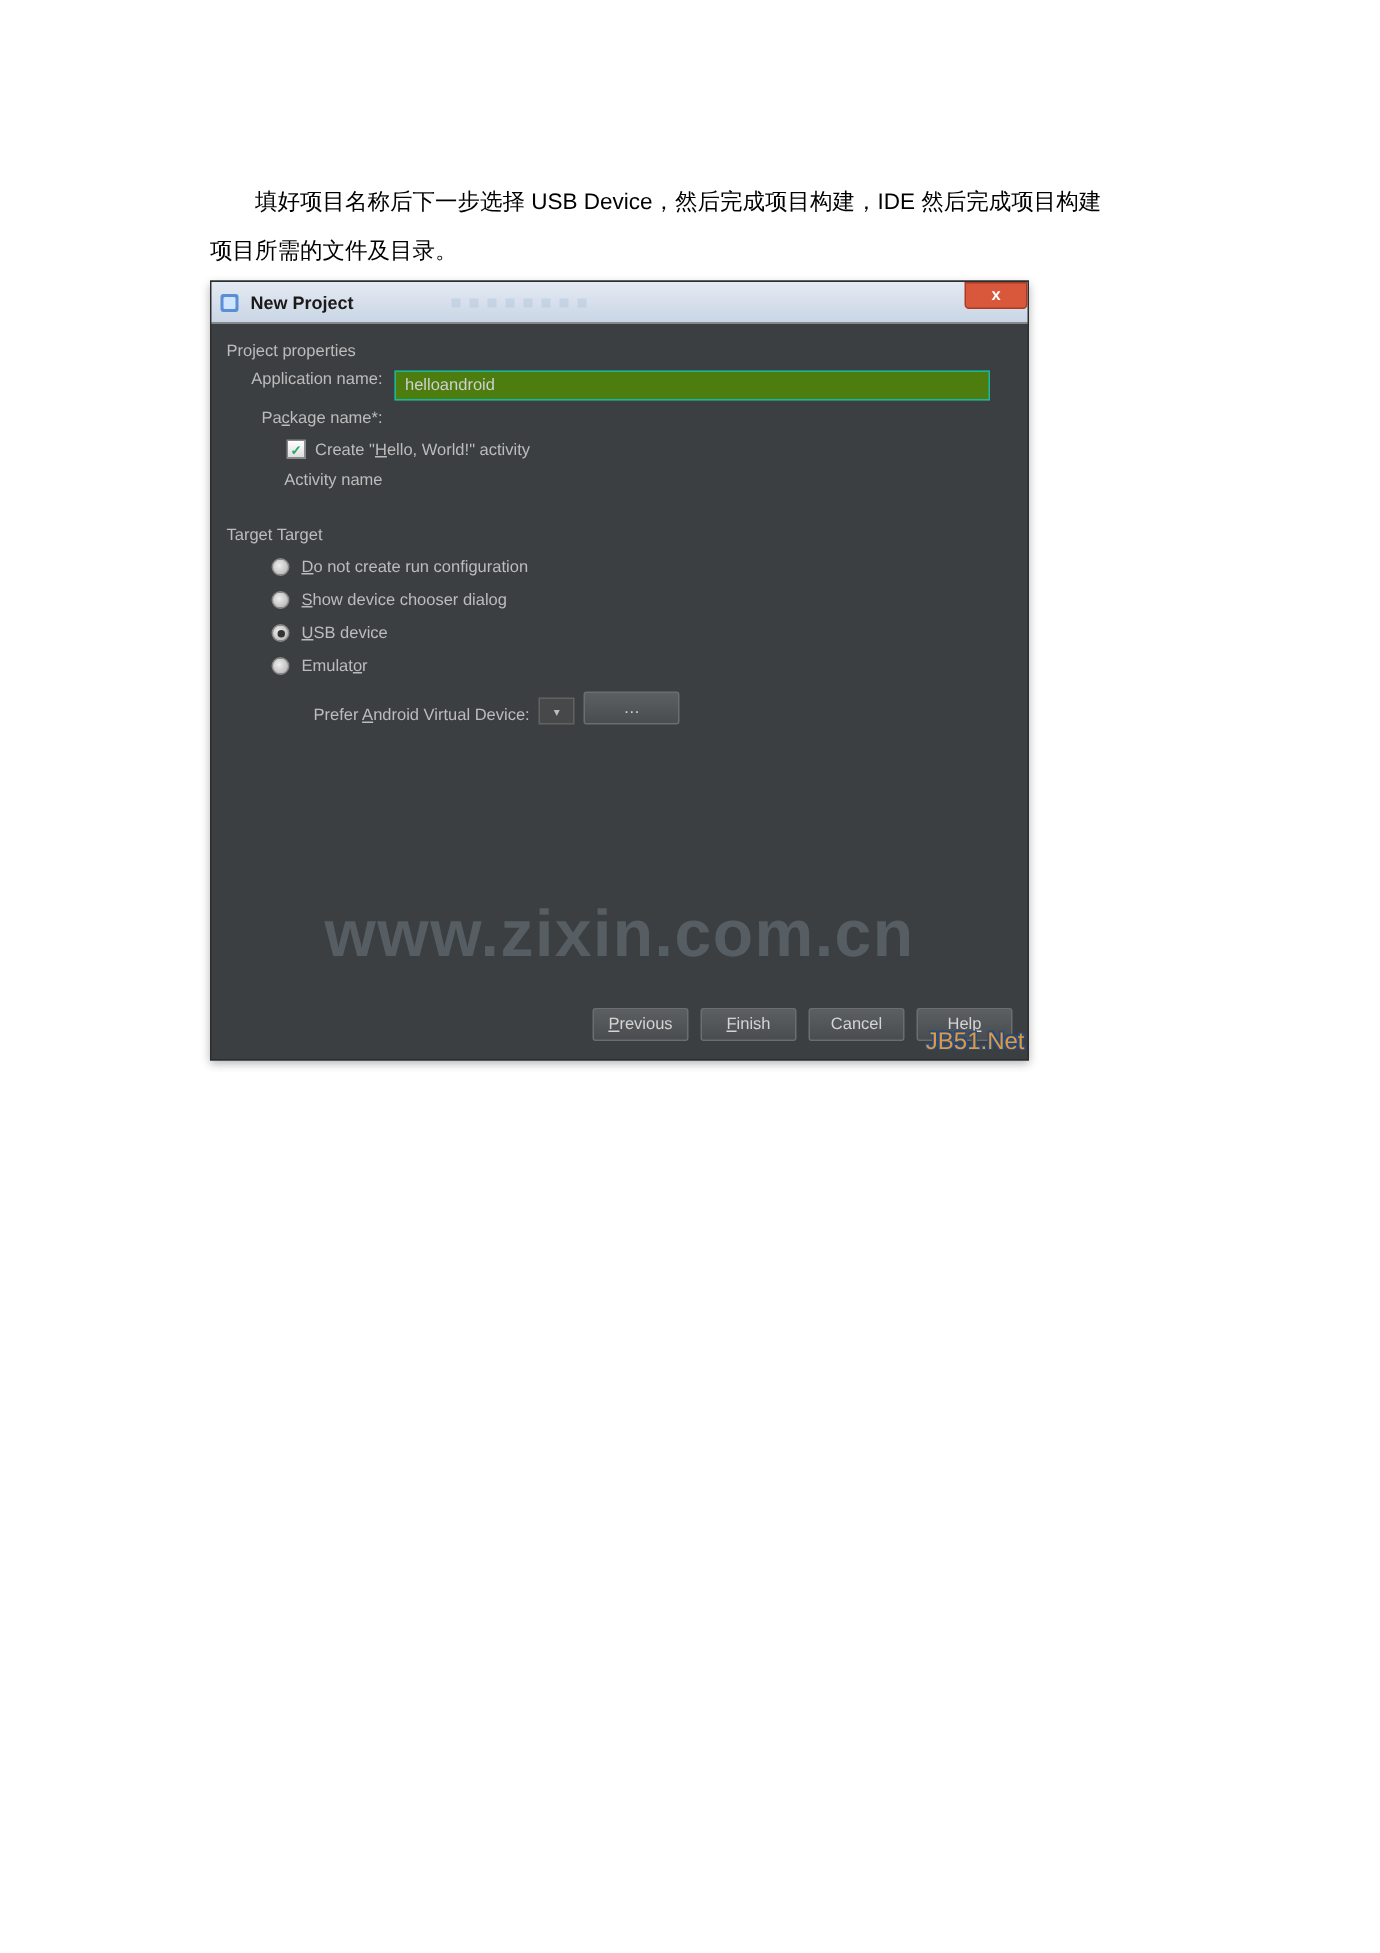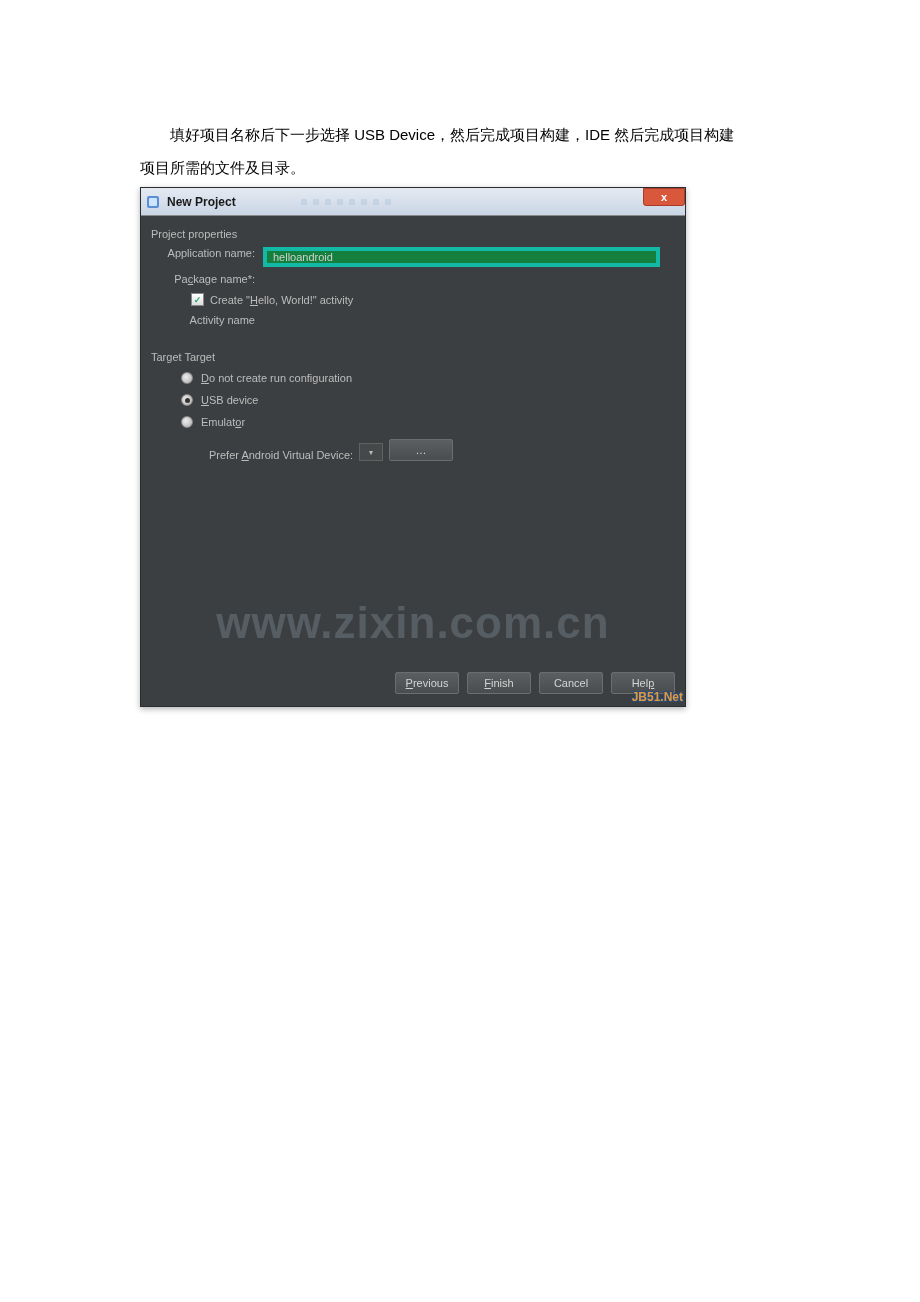--- a/index.html
+++ b/index.html
@@ -91,22 +91,22 @@
   }
   .form-label {
     width: 96px;
     text-align: right;
     padding-right: 8px;
     color: #bcbcbc;
     font-size: 11px;
   }
   .form-input {
     flex: 1;
-    background: #15803d;
-    border: 4px solid #14b8a6;
+    background: #4d7c0f;
+    border: 1px solid #14b8a6;
     height: 20px;
     color: #d0d0d0;
     font-size: 11px;
     padding: 0 6px;
   }
   .form-input.hl { border-color: #5b8bc5; }
   .checkbox-row {
     display: flex;
     align-items: center;
     padding: 5px 0 5px 40px;
@@ -175,22 +175,22 @@
     border: 1px solid #6b6e70;
     border-radius: 2px;
     color: #d4d4d4;
     font-size: 11px;
     display:inline-flex; align-items:center; justify-content:center;
     cursor:pointer;
   }
   .jb-badge {
     position:absolute;
     right: 2px; bottom: 2px;
-    font-size: 12px;
-    font-weight: bold;
+    font-size: 16px;
+    font-weight: normal;
     color: #e09a3e;
     text-shadow: 1px 1px 0 #2a4a7a, -1px -1px 0 #2a4a7a, 1px -1px 0 #2a4a7a, -1px 1px 0 #2a4a7a;
     font-family: Arial, sans-serif;
   }
   .u { text-decoration: underline; }
 </style>
 </head>
 <body>
 
 <div class="doc-text">
@@ -246,20 +246,24 @@
     </div>
 
     <div style="height:18px"></div>
     <div class="section-header">Target Target</div>
 
     <div class="radio-row">
       <span class="radio"></span>
       <span><span class="u">D</span>o not create run configuration</span>
     </div>
     <div class="radio-row">
+      <span class="radio"></span>
+      <span><span class="u">S</span>how device chooser dialog</span>
+    </div>
+    <div class="radio-row">
       <span class="radio sel"></span>
       <span><span class="u">U</span>SB device</span>
     </div>
     <div class="radio-row">
       <span class="radio"></span>
       <span>Emulat<span class="u">o</span>r</span>
     </div>
 
     <div class="sub-row">
       <span>Prefer <span class="u">A</span>ndroid Virtual Device:</span>

